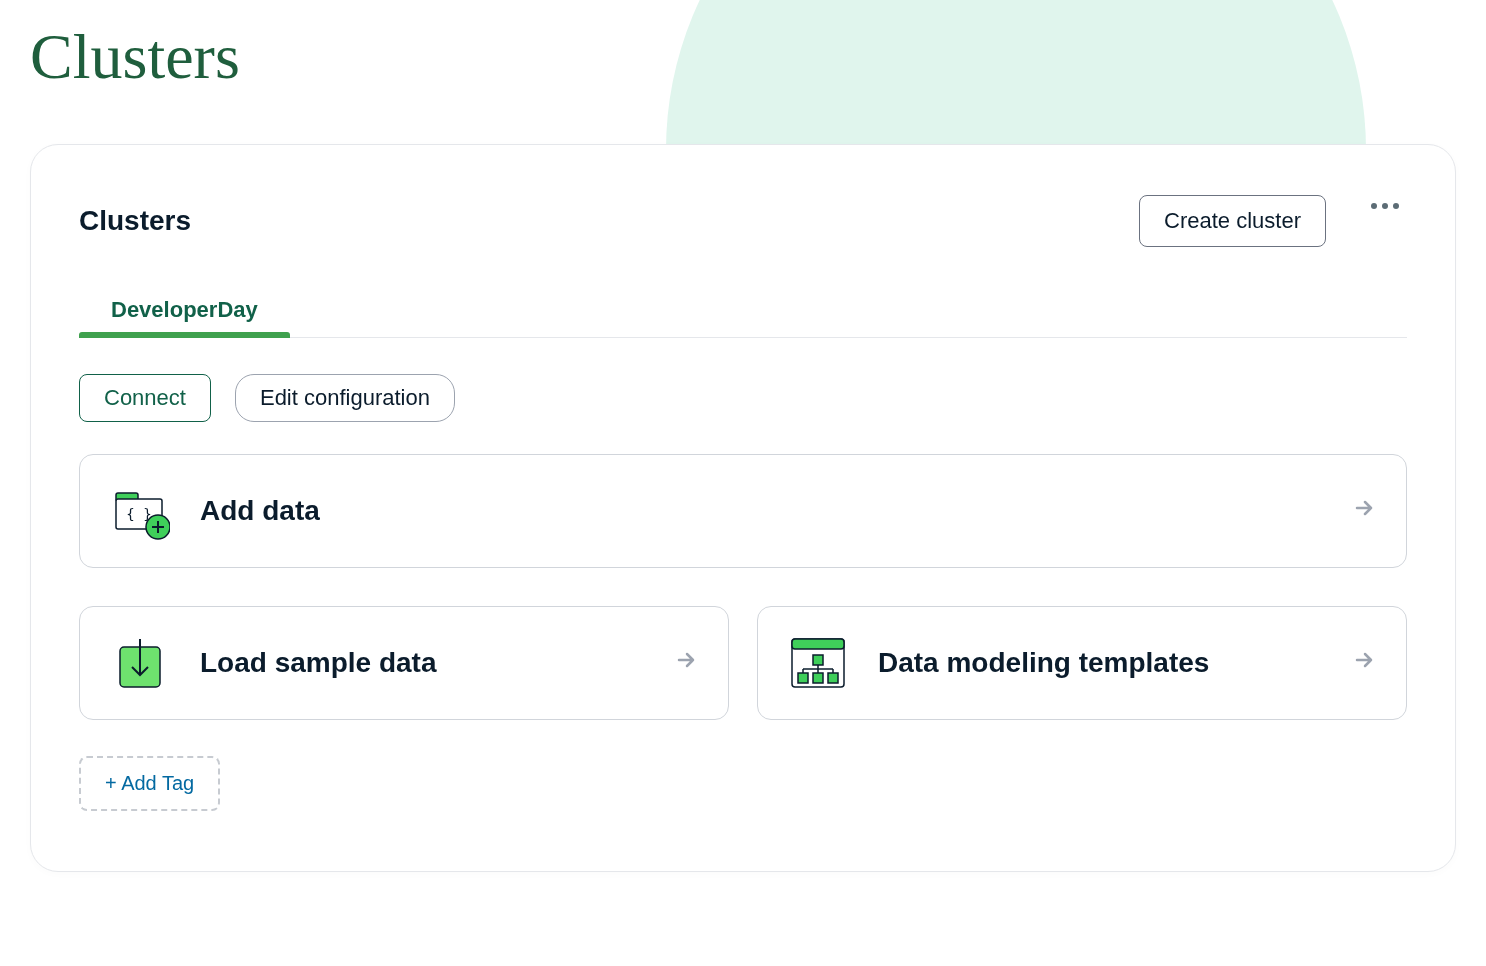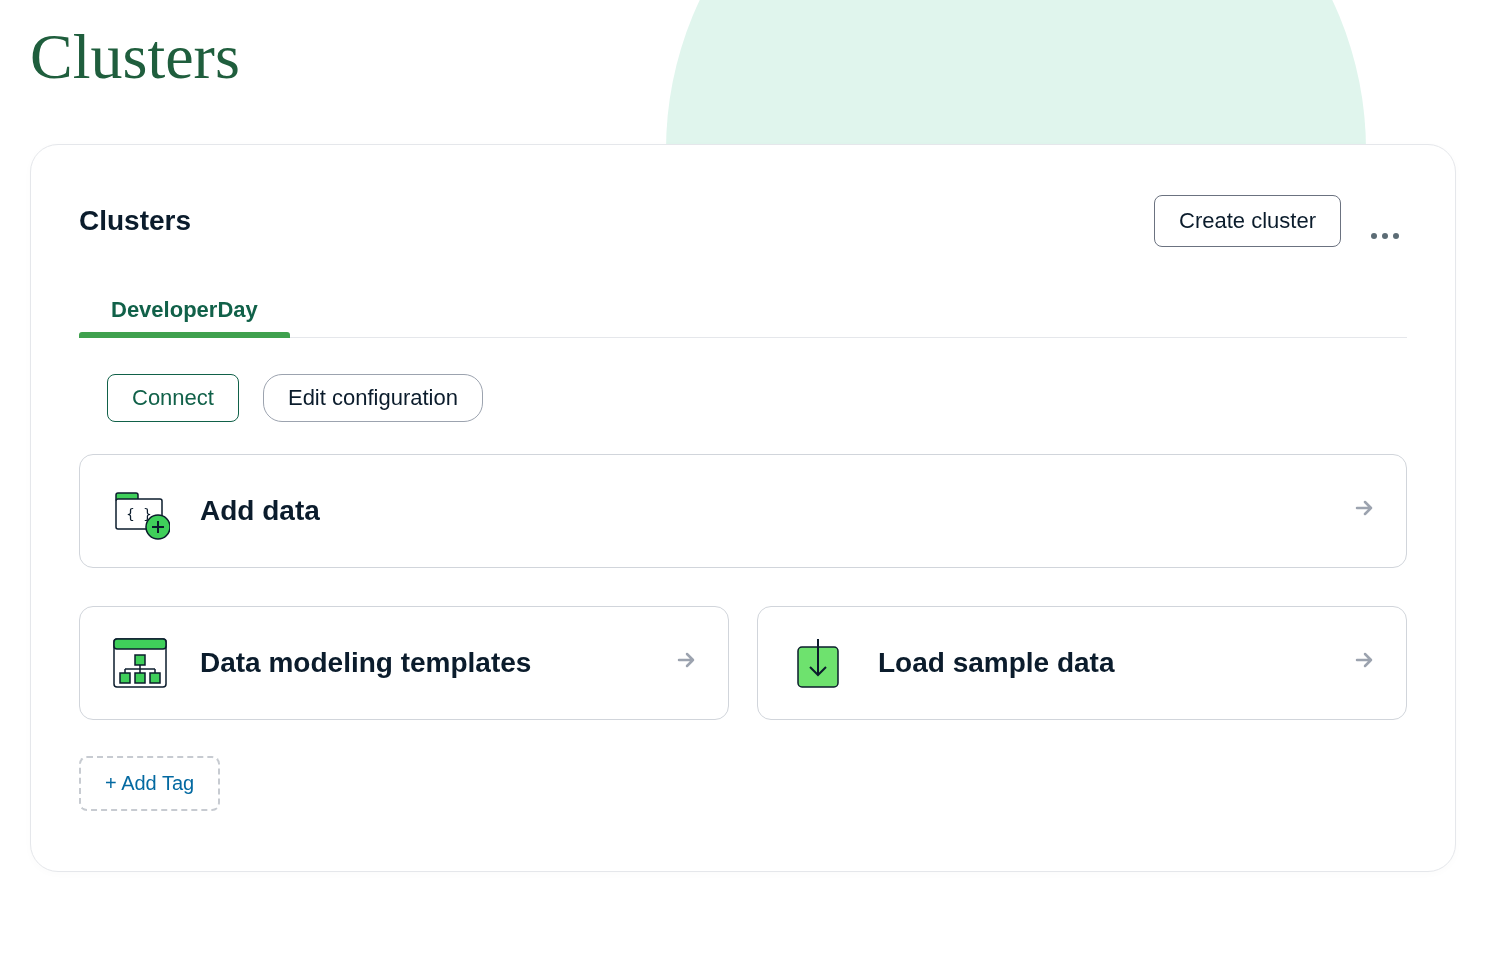--- a/index.html
+++ b/index.html
@@ -50,22 +50,22 @@
       justify-content: space-between;
       margin-bottom: 50px;
     }
     .card-title {
       font-size: 28px;
       font-weight: 700;
       color: #0b1c2c;
     }
     .header-actions {
       display: flex;
-      align-items: flex-end;
-      gap: 22px;
+      align-items: flex-start;
+      gap: 37px;
       padding-left: 34px;
     }
     .btn-create {
       background: #ffffff;
       border: 1px solid #6b7280;
       border-radius: 8px;
       padding: 12px 24px;
       font-size: 22px;
       font-weight: 500;
       color: #0b1c2c;
@@ -113,21 +113,20 @@
     }
     .btn-connect {
       background: #ffffff;
       border: 1.5px solid #116149;
       border-radius: 8px;
       padding: 1px 24px;
       font-size: 22px;
       font-weight: 500;
       color: #116149;
       cursor: pointer;
-      margin-left: 28px;
     }
     .btn-edit {
       background: #ffffff;
       border: 1px solid #9ca3af;
       border-radius: 19px;
       padding: 10px 24px;
       font-size: 22px;
       font-weight: 500;
       color: #0b1c2c;
       cursor: pointer;
@@ -231,20 +230,38 @@
       <div class="tile-label">Add data</div>
     </div>
     <div class="tile-arrow">
       <svg width="24" height="24" viewBox="0 0 24 24" fill="none">
         <path d="M5 12h14m-6-6 6 6-6 6" stroke="#9ca3af" stroke-width="2.5" stroke-linecap="round" stroke-linejoin="round"></path>
       </svg>
     </div>
   </div>
 
   <div class="tile-row">
+    <div class="tile-half">
+      <div class="tile-left">
+        <div class="icon-box">
+          <svg viewBox="0 0 60 60" xmlns="http://www.w3.org/2000/svg">
+            <rect x="10" y="14" width="40" height="40" rx="4" fill="#6ee26e" stroke="#0b1c2c" stroke-width="1.5"></rect>
+            <line x1="30" y1="6" x2="30" y2="42" stroke="#0b1c2c" stroke-width="2"></line>
+            <path d="M22 34 L30 42 L38 34" fill="none" stroke="#0b1c2c" stroke-width="2"></path>
+          </svg>
+        </div>
+        <div class="tile-label">Load sample data</div>
+      </div>
+      <div class="tile-arrow">
+        <svg width="24" height="24" viewBox="0 0 24 24" fill="none">
+          <path d="M5 12h14m-6-6 6 6-6 6" stroke="#9ca3af" stroke-width="2.5" stroke-linecap="round" stroke-linejoin="round"></path>
+        </svg>
+      </div>
+    </div>
+
     <div class="tile-half">
       <div class="tile-left">
         <div class="icon-box">
           <svg viewBox="0 0 60 60" xmlns="http://www.w3.org/2000/svg">
             <rect x="4" y="6" width="52" height="48" rx="3" fill="#ffffff" stroke="#0b1c2c" stroke-width="1.5"></rect>
             <rect x="4" y="6" width="52" height="10" rx="3" fill="#3fcf5a" stroke="#0b1c2c" stroke-width="1.5"></rect>
             <rect x="25" y="22" width="10" height="10" fill="#3fcf5a" stroke="#0b1c2c" stroke-width="1.5"></rect>
             <rect x="10" y="40" width="10" height="10" fill="#3fcf5a" stroke="#0b1c2c" stroke-width="1.5"></rect>
             <rect x="25" y="40" width="10" height="10" fill="#3fcf5a" stroke="#0b1c2c" stroke-width="1.5"></rect>
             <rect x="40" y="40" width="10" height="10" fill="#3fcf5a" stroke="#0b1c2c" stroke-width="1.5"></rect>
@@ -255,34 +272,16 @@
           </svg>
         </div>
         <div class="tile-label">Data modeling templates</div>
       </div>
       <div class="tile-arrow">
         <svg width="24" height="24" viewBox="0 0 24 24" fill="none">
           <path d="M5 12h14m-6-6 6 6-6 6" stroke="#9ca3af" stroke-width="2.5" stroke-linecap="round" stroke-linejoin="round"></path>
         </svg>
       </div>
     </div>
-
-    <div class="tile-half">
-      <div class="tile-left">
-        <div class="icon-box">
-          <svg viewBox="0 0 60 60" xmlns="http://www.w3.org/2000/svg">
-            <rect x="10" y="14" width="40" height="40" rx="4" fill="#6ee26e" stroke="#0b1c2c" stroke-width="1.5"></rect>
-            <line x1="30" y1="6" x2="30" y2="42" stroke="#0b1c2c" stroke-width="2"></line>
-            <path d="M22 34 L30 42 L38 34" fill="none" stroke="#0b1c2c" stroke-width="2"></path>
-          </svg>
-        </div>
-        <div class="tile-label">Load sample data</div>
-      </div>
-      <div class="tile-arrow">
-        <svg width="24" height="24" viewBox="0 0 24 24" fill="none">
-          <path d="M5 12h14m-6-6 6 6-6 6" stroke="#9ca3af" stroke-width="2.5" stroke-linecap="round" stroke-linejoin="round"></path>
-        </svg>
-      </div>
-    </div>
   </div>
 
   <div class="add-tag">+ Add Tag</div>
 </div>
 
 </body></html>

